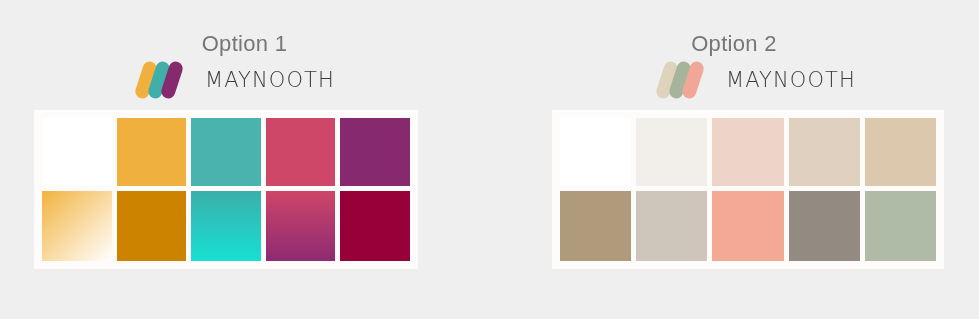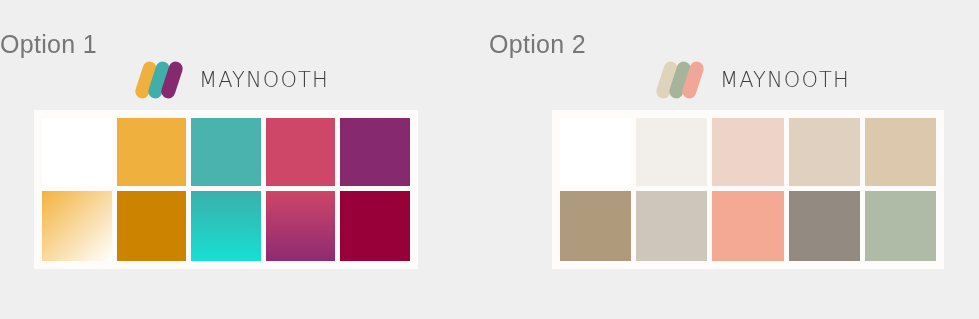--- a/index.html
+++ b/index.html
@@ -28,36 +28,37 @@
     height: 100%;
   }
   .option-panel.left  { width: 489px; }
   .option-panel.right { width: 490px; }
 
   
   .option-title {
     position: absolute;
     top: 31px;
     width: 100%;
-    font-size: 25px;
+    text-align: center;
+    font-size: 22px;
     font-weight: 400;
     color: #767676;
     letter-spacing: .3px;
     line-height: 26px;
   }
   .option-panel.left  .option-title { padding-right: 6px; }
   .option-panel.right .option-title { padding-right: 10px; }
 
   
   .logo-lockup {
     position: absolute;
     top: 61px;
     display: flex;
     align-items: center;
-    gap: 9px;
+    gap: 15px;
   }
   .option-panel.left  .logo-lockup { left: 139px; }
   .option-panel.right .logo-lockup { left: 171px; }
 
   .logo-mark {
     position: relative;
     width: 51px;
     height: 38px;
     flex: 0 0 auto;
   }

